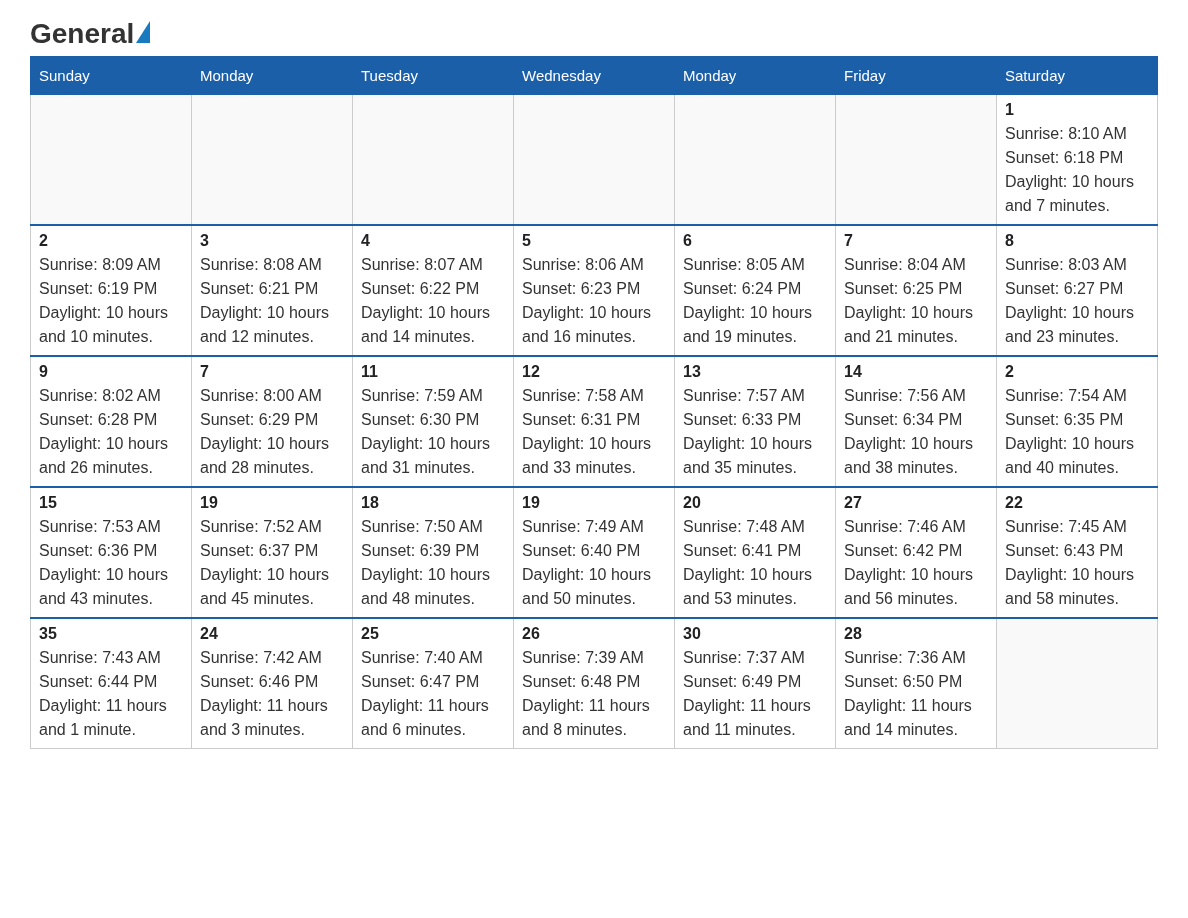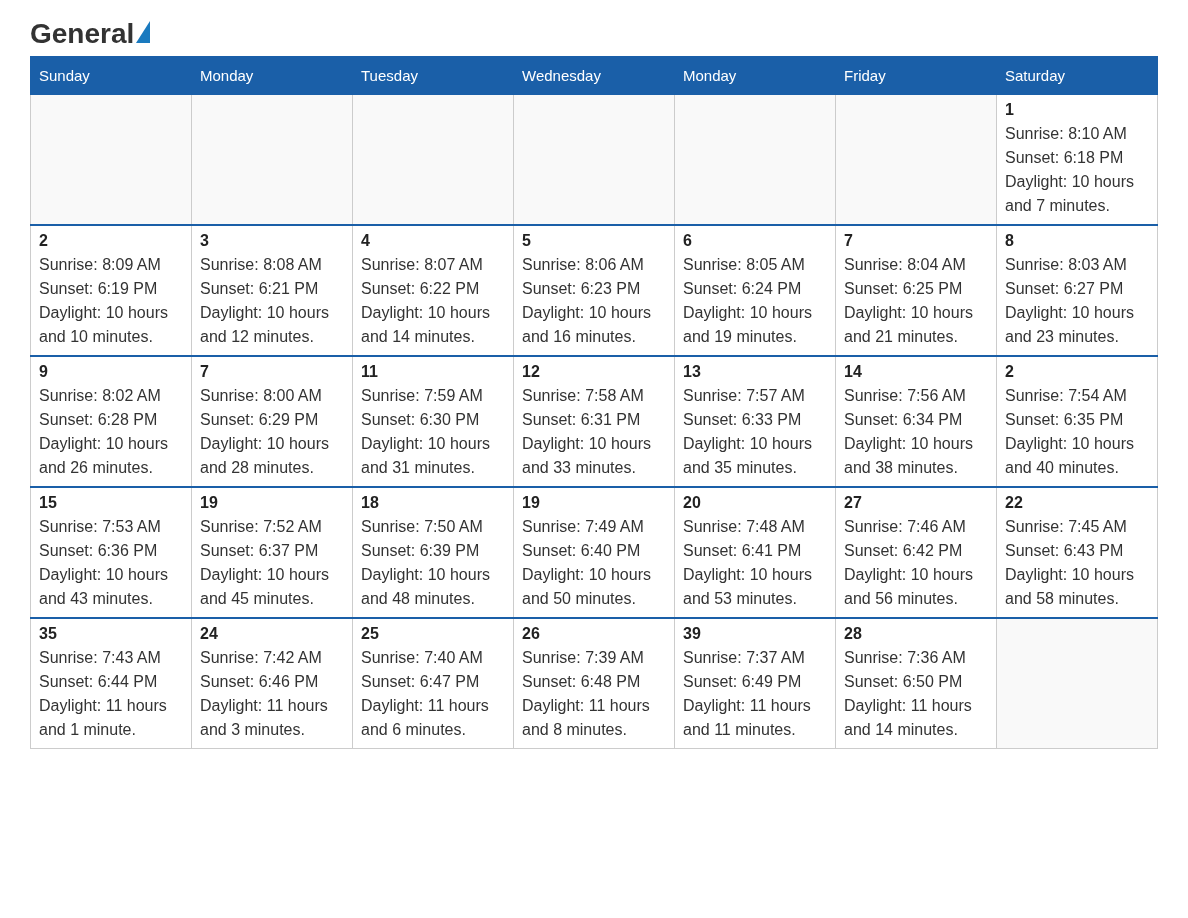--- a/index.html
+++ b/index.html
@@ -250,21 +250,21 @@
         </td>
         <td>
           <span class="day-num">25</span>
           <div class="day-info">Sunrise: 7:40 AM<br>Sunset: 6:47 PM<br>Daylight: 11 hours and 6 minutes.</div>
         </td>
         <td>
           <span class="day-num">26</span>
           <div class="day-info">Sunrise: 7:39 AM<br>Sunset: 6:48 PM<br>Daylight: 11 hours and 8 minutes.</div>
         </td>
         <td>
-          <span class="day-num">39</span>
+          <span class="day-num">30</span>
           <div class="day-info">Sunrise: 7:37 AM<br>Sunset: 6:49 PM<br>Daylight: 11 hours and 11 minutes.</div>
         </td>
         <td>
           <span class="day-num">28</span>
           <div class="day-info">Sunrise: 7:36 AM<br>Sunset: 6:50 PM<br>Daylight: 11 hours and 14 minutes.</div>
         </td>
         <td class="empty"></td>
       </tr>
     </tbody>
 </table>

